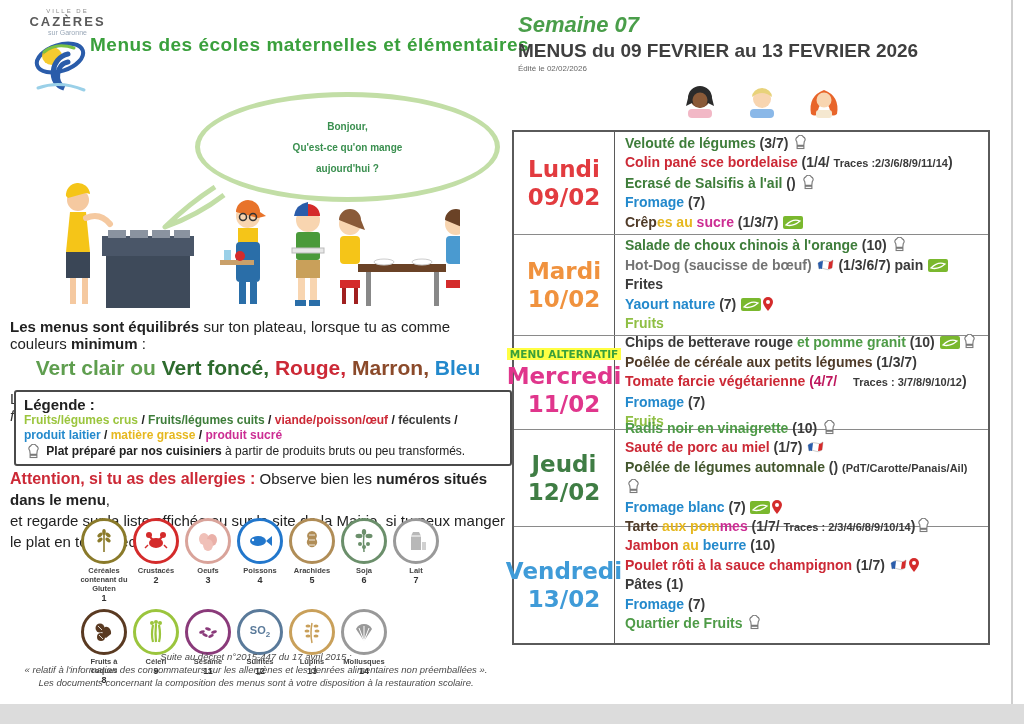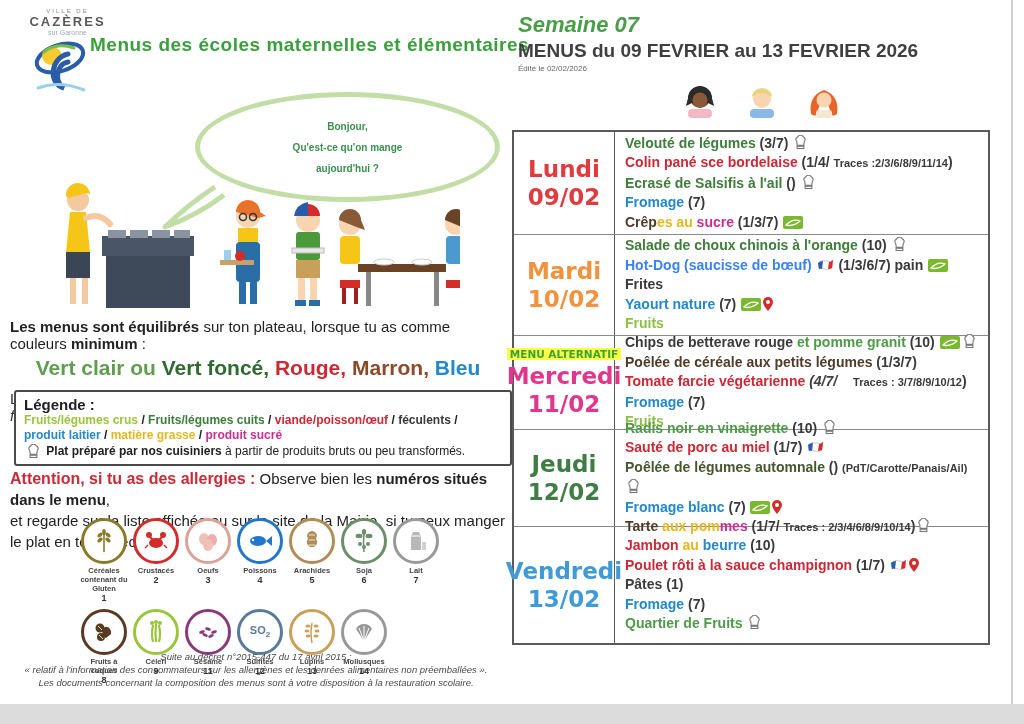--- a/index.html
+++ b/index.html
@@ -386,21 +386,21 @@
       <div class="mrow" style="height: 100px;">
         <div class="daycell">
           <div class="dayname" style="color: rgb(240, 146, 62);">Mardi</div>
           <div class="daydate" style="color: rgb(240, 146, 62);">10/02</div>
         </div>
         <div class="itemscell">
           <div class="mitem"><span style="color: rgb(62, 125, 58);">Salade de choux chinois à l'orange</span><span style="color: rgb(58, 58, 58);"> (10) </span><svg class="icn" width="15" height="15" viewBox="0 0 16 16">
               <path d="M4 7 a3 3 0 0 1 1-5 a3.4 3.4 0 0 1 6 0 a3 3 0 0 1 1 5 l-.5 4 h-7z" fill="#fff" stroke="#7a7a7a" stroke-width="1.2"></path>
               <rect x="4.4" y="12" width="7.2" height="2.4" fill="#fff" stroke="#7a7a7a" stroke-width="1.2"></rect>
             </svg></div>
-          <div class="mitem"><span style="color: #3b82f6;">Hot-Dog (saucisse de bœuf) </span><svg class="icn" width="17" height="13" viewBox="0 0 17 13">
+          <div class="mitem"><span style="color: #737373;">Hot-Dog (saucisse de bœuf) </span><svg class="icn" width="17" height="13" viewBox="0 0 17 13">
               <path d="M1 4 Q5 0 9 2 Q13 4 16 1 L15 9 Q11 12 8 10 Q4 8 2 10z" fill="#fff" stroke="#aaa" stroke-width=".6"></path>
               <path d="M1 4 Q3 2 6 2 L5 10 Q3 9 2 10z" fill="#2a5caa"></path>
               <path d="M12 3 Q14 3 16 1 L15 9 Q13 10 11 10z" fill="#d42b2b"></path>
             </svg><span style="color: rgb(58, 58, 58);"> (1/3/6/7) pain </span><svg class="icn" width="20" height="13" viewBox="0 0 20 13">
               <rect width="20" height="13" rx="2" fill="#7ab82e"></rect>
               <path d="M3 9 Q10 2 17 5 Q10 11 3 9z" fill="none" stroke="#fff" stroke-width="1.3"></path>
             </svg></div>
           <div class="mitem"><span style="color: rgb(58, 58, 58);">Frites</span></div>
           <div class="mitem"><span style="color: rgb(35, 137, 204);">Yaourt nature</span><span style="color: rgb(58, 58, 58);"> (7) </span><svg class="icn" width="20" height="13" viewBox="0 0 20 13">
               <rect width="20" height="13" rx="2" fill="#7ab82e"></rect>
@@ -420,21 +420,21 @@
         </div>
         <div class="itemscell">
           <div class="mitem"><span style="color: rgb(58, 58, 58);">Chips de betterave rouge</span><span style="color: rgb(78, 155, 71);"> et pomme granit</span><span style="color: rgb(58, 58, 58);"> (10) </span><svg class="icn" width="20" height="13" viewBox="0 0 20 13">
               <rect width="20" height="13" rx="2" fill="#7ab82e"></rect>
               <path d="M3 9 Q10 2 17 5 Q10 11 3 9z" fill="none" stroke="#fff" stroke-width="1.3"></path>
             </svg><svg class="icn" width="15" height="15" viewBox="0 0 16 16">
               <path d="M4 7 a3 3 0 0 1 1-5 a3.4 3.4 0 0 1 6 0 a3 3 0 0 1 1 5 l-.5 4 h-7z" fill="#fff" stroke="#7a7a7a" stroke-width="1.2"></path>
               <rect x="4.4" y="12" width="7.2" height="2.4" fill="#fff" stroke="#7a7a7a" stroke-width="1.2"></rect>
             </svg></div>
           <div class="mitem"><span style="color: rgb(79, 59, 40);">Poêlée de céréale aux petits légumes</span><span style="color: rgb(58, 58, 58);"> (1/3/7)</span></div>
-          <div class="mitem"><span style="color: rgb(204, 41, 54);">Tomate farcie végétarienne</span><span style="color: #404040; font-style: italic;"> (4/7/ </span><span class="sm" style="color: rgb(58, 58, 58); margin-left: 12px;">Traces : 3/7/8/9/10/12</span><span style="color: rgb(58, 58, 58);">)</span></div>
+          <div class="mitem"><span style="color: rgb(204, 41, 54);">Tomate farcie végétarienne</span><span style="color: #be185d;"> (4/7/ </span><span class="sm" style="color: rgb(58, 58, 58); margin-left: 12px;">Traces : 3/7/8/9/10/12</span><span style="color: rgb(58, 58, 58);">)</span></div>
           <div class="mitem"><span style="color: rgb(35, 137, 204);">Fromage</span><span style="color: rgb(58, 58, 58);"> (7)</span></div>
           <div class="mitem"><span style="color: rgb(143, 191, 68);">Fruits</span></div>
         </div>
       </div>
       <div class="mrow" style="height: 96px;">
         <div class="daycell">
           <div class="dayname" style="color: rgb(63, 125, 68);">Jeudi</div>
           <div class="daydate" style="color: rgb(63, 125, 68);">12/02</div>
         </div>
         <div class="itemscell">

